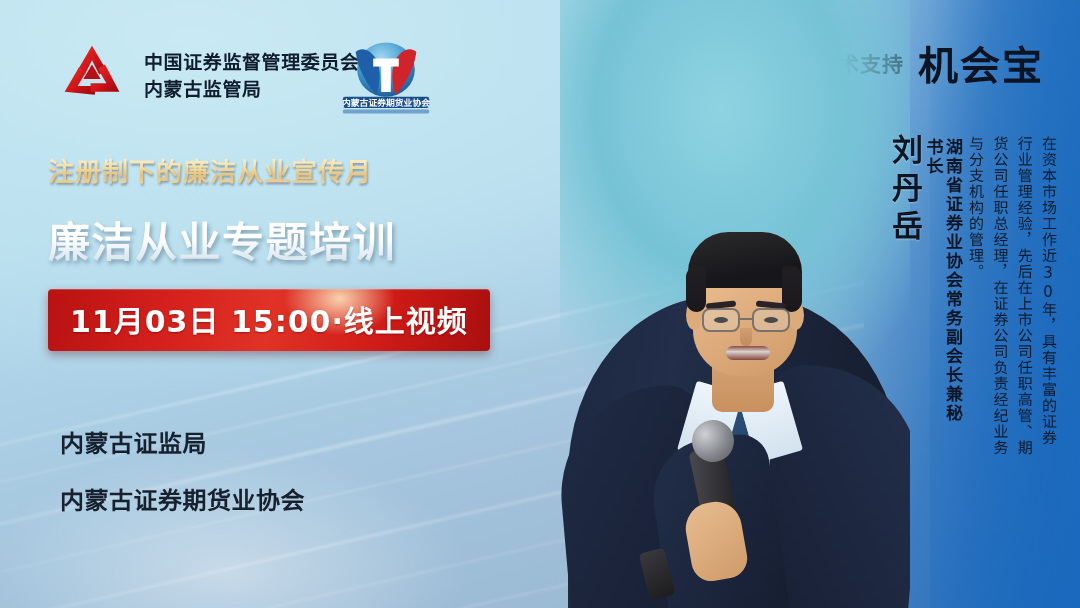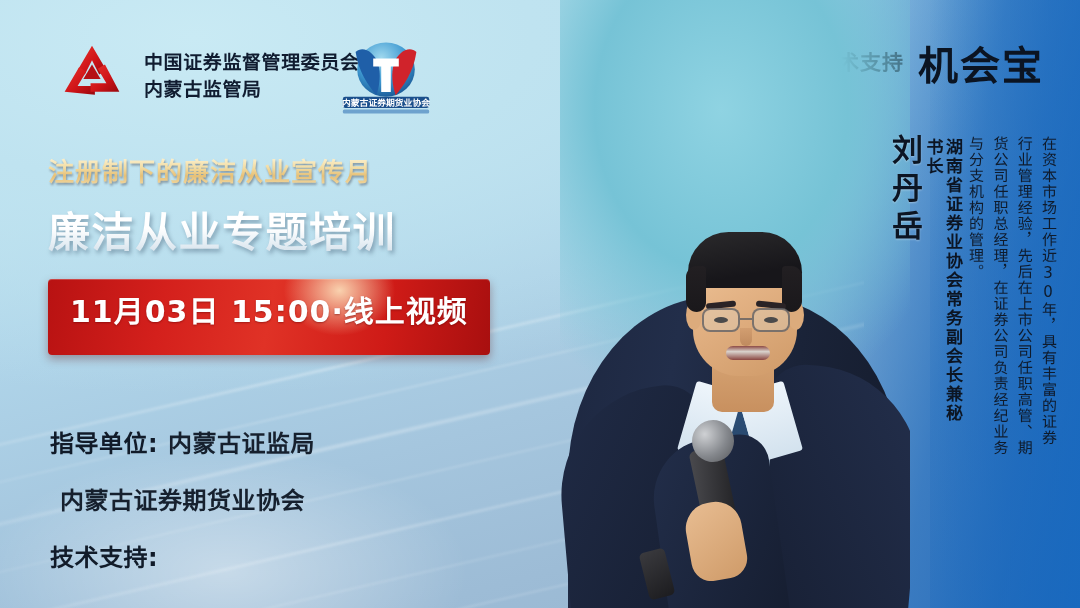--- a/index.html
+++ b/index.html
@@ -48,48 +48,48 @@
   .header{ position:absolute; left:0; top:0; width:1080px; height:132px; }
 
   .csrc-block{ position:absolute; left:56px; top:40px; display:flex; align-items:center; gap:16px;justify-content:flex-end; }
   .csrc-logo{ width:72px; height:72px; flex:0 0 72px; }
   .csrc-names{ line-height:1.42; }
   .csrc-names div{ font-size:19px; font-weight:700; color:#101c30; letter-spacing:.6px;
      font-family:"DejaVu Sans","Liberation Sans",sans-serif; }
 
   .assoc-logo{ position:absolute; left:338px; top:36px; width:96px; height:80px; }
 
-  .sponsor{ position:absolute; right:36px; top:46px; display:flex; align-items:flex-start; gap:14px; }
+  .sponsor{ position:absolute; right:36px; top:46px; display:flex; align-items:center; gap:14px; }
   .sponsor-lbl{ font-size:21px; font-weight:700; color:#14233a; letter-spacing:1px; padding-bottom:6px;
      font-family:"DejaVu Sans","Liberation Sans",sans-serif; }
   .sponsor-brand{ font-size:40px; font-weight:900; color:#0b1422; letter-spacing:2px; line-height:1;
      font-family:"DejaVu Sans","Liberation Sans",sans-serif; }
 
   
   .titles{ position:absolute; left:48px; top:158px; width:520px; }
   .subtitle{
     font-size:26px; font-weight:900; letter-spacing:1px; line-height:1.1;
     font-family:"DejaVu Sans","Liberation Sans",sans-serif;
     background:linear-gradient(180deg,#fbf0cf 0%,#f2dca2 34%,#e6c077 62%,#f3ddab 100%);
     -webkit-background-clip:text; background-clip:text; color:transparent;
     filter:drop-shadow(1px 2px 1px rgba(60,60,70,.45));
-    margin-bottom:22px;
+    margin-bottom:32px;
   }
   .title-main{ line-height:1.16; }
   .title-main .tl{
     display:block; font-size:42px; font-weight:900; letter-spacing:1.5px;
     font-family:"DejaVu Serif","Liberation Serif",serif;
     background:linear-gradient(180deg,#ffffff 0%,#ffffff 40%,#eaf1f6 66%,#cfdde8 100%);
     -webkit-background-clip:text; background-clip:text; color:transparent;
     filter:drop-shadow(2px 3px 2px rgba(45,70,95,.40));
   }
   .title-main .tl + .tl{ margin-top:6px; }
 
   .date-badge{
-    display:inline-block; margin-top:22px; padding:8px 22px 24px;
+    display:inline-block; margin-top:22px; padding:8px 22px 10px;
     border-radius:4px; position:relative; overflow:hidden;
     background:linear-gradient(100deg,#b81212 0%,#d4201c 26%,#e03226 50%,#cf1b17 76%,#a80f0f 100%);
     box-shadow:0 4px 10px rgba(90,10,10,.35), inset 0 1px 0 rgba(255,255,255,.22);
   }
   .date-badge::after{
     content:""; position:absolute; right:16%; top:-70%; width:36%; height:170%;
     background:radial-gradient(closest-side, rgba(255,240,200,.85), rgba(255,220,150,0) 70%);
     pointer-events:none;
   }
   .date-text{
@@ -261,28 +261,26 @@
     <div class="title-main">
       <span class="tl">廉洁从业专题培训</span>
     </div>
     <div class="date-badge">
       <span class="date-text">11月03日 15:00·线上视频</span>
     </div>
   </div>
 
   <div class="credits">
     <div class="credit-row">
-      <span class="credit-key">指导单位:</span>
       <span class="credit-val">内蒙古证监局</span>
     </div>
     <div class="credit-row">
       <span class="credit-val">内蒙古证券期货业协会</span>
     </div>
     <div class="credit-row">
-      <span class="credit-key">技术支持:</span>
     </div>
   </div>
 
   <div class="photo">
     <div class="photo-bg"></div>
     <div class="ph ph-body"></div>
     <div class="ph ph-shoulderL"></div>
     <div class="ph ph-shoulderR"></div>
     <div class="ph ph-shirt"></div>
     <div class="ph ph-shirt-stripes"></div>

